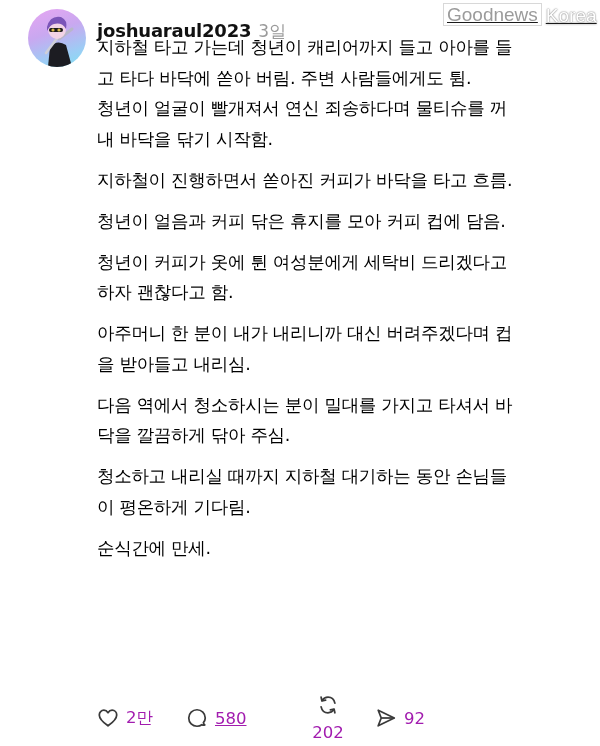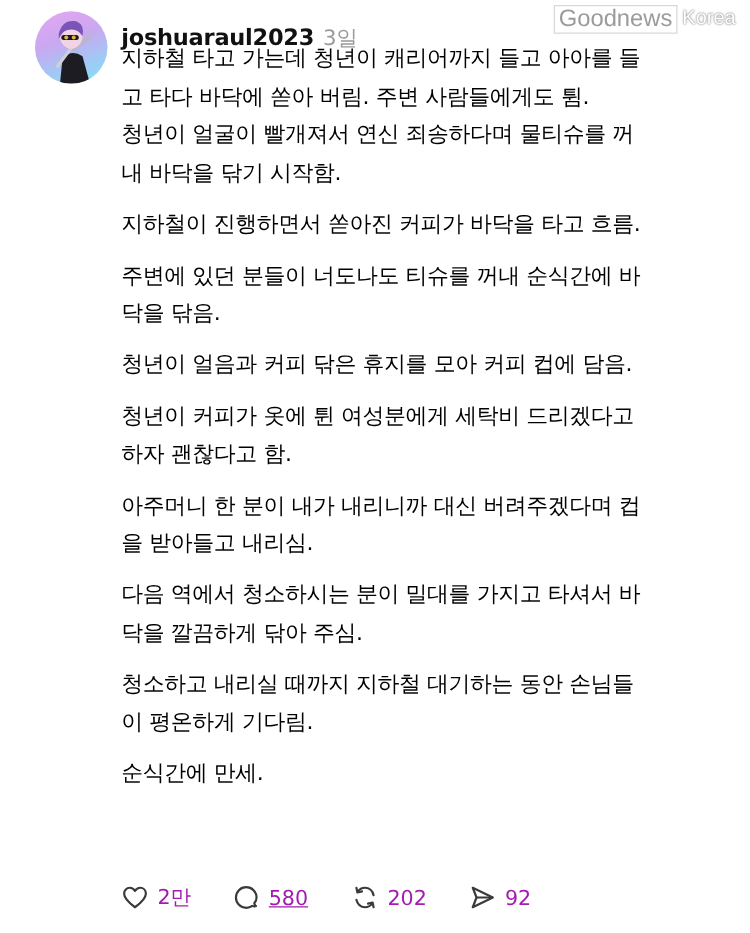--- a/index.html
+++ b/index.html
@@ -15,50 +15,50 @@
   }
   .avatar svg { width: 100%; height: 100%; display: block; }
   .header {
     position: absolute; left: 97px; top: 4px; height: 26px;
     display: flex; align-items: baseline; gap: 7px; white-space: nowrap;
   }
   .username { font-weight: bold; font-size: 18px; color: #111; letter-spacing: -0.2px; margin-top: 16px; }
   .timestamp { font-size: 17px; color: #9a9a9a; text-align: center; }
   .watermark {
     position: absolute; left: 443px; top: 4px; height: 22px;
-    display: flex; align-items: flex-start;
+    display: flex; align-items: flex-end; text-decoration: underline;
   }
   .wm-box {
     background: #fff; border: 1px solid #d8d8d8; color: #9b9b9b;
     font-family: "Liberation Sans", sans-serif; font-size: 19px;
     padding: 0 3px; line-height: 21px;
   }
   .wm-korea {
-    color: #fff; font-family: "Liberation Sans", sans-serif; font-size: 16px;
+    color: #fff; font-family: "Liberation Sans", sans-serif; font-size: 19px;
     margin-left: 4px; line-height: 21px;
     text-shadow: 0 0 2px #8a8a8a, 0 0 1px #8a8a8a;
   }
   .body-text {
     position: absolute; left: 97px; top: 32px; width: 440px;
     font-size: 17.5px; line-height: 30.5px; color: #000000;
     letter-spacing: -0.3px;
   }
   .para { margin: 0 0 10.5px 0; white-space: pre-line; }
   .actions {
     position: absolute; left: 97px; top: 706px; height: 24px;
     display: flex; align-items: center;
   }
   .action {
     display: flex; align-items: center; gap: 7px; cursor: pointer;
     font-size: 16.5px; color: #a21caf;
   }
   .action svg { width: 22px; height: 22px; display: block; }
   .a-like { width: 89px; }
   .a-comment { width: 95px; text-decoration: underline; }
-  .a-repost { width: 94px; }
+  .a-repost { width: 94px; flex-direction: column; }
 </style>
 </head>
 <body>
 
 <div class="avatar">
   <svg viewBox="0 0 58 58">
 
     <path d="M20 58 L22 38 Q29 30 38 36 L44 58 Z" fill="#1c1c22"></path>
     <path d="M31 30 L44 20" stroke="#b7b7c9" stroke-width="3" stroke-linecap="round"></path>
     <path d="M18 44 L30 28" stroke="#cfcfd8" stroke-width="2.5" stroke-linecap="round"></path>
@@ -79,22 +79,20 @@
   <span class="wm-box">Goodnews</span>
   <span class="wm-korea">Korea</span>
 </div>
 
 <div class="body-text">
   <p class="para">지하철 타고 가는데 청년이 캐리어까지 들고 아아를 들
 고 타다 바닥에 쏟아 버림. 주변 사람들에게도 튐.
 청년이 얼굴이 빨개져서 연신 죄송하다며 물티슈를 꺼
 내 바닥을 닦기 시작함.</p>
   <p class="para">지하철이 진행하면서 쏟아진 커피가 바닥을 타고 흐름.</p>
-  <p class="para">주변에 있던 분들이 너도나도 티슈를 꺼내 순식간에 바
-닥을 닦음.</p>
   <p class="para">청년이 얼음과 커피 닦은 휴지를 모아 커피 컵에 담음.</p>
   <p class="para">청년이 커피가 옷에 튄 여성분에게 세탁비 드리겠다고
 하자 괜찮다고 함.</p>
   <p class="para">아주머니 한 분이 내가 내리니까 대신 버려주겠다며 컵
 을 받아들고 내리심.</p>
   <p class="para">다음 역에서 청소하시는 분이 밀대를 가지고 타셔서 바
 닥을 깔끔하게 닦아 주심.</p>
   <p class="para">청소하고 내리실 때까지 지하철 대기하는 동안 손님들
 이 평온하게 기다림.</p>
   <p class="para">순식간에 만세.</p>

